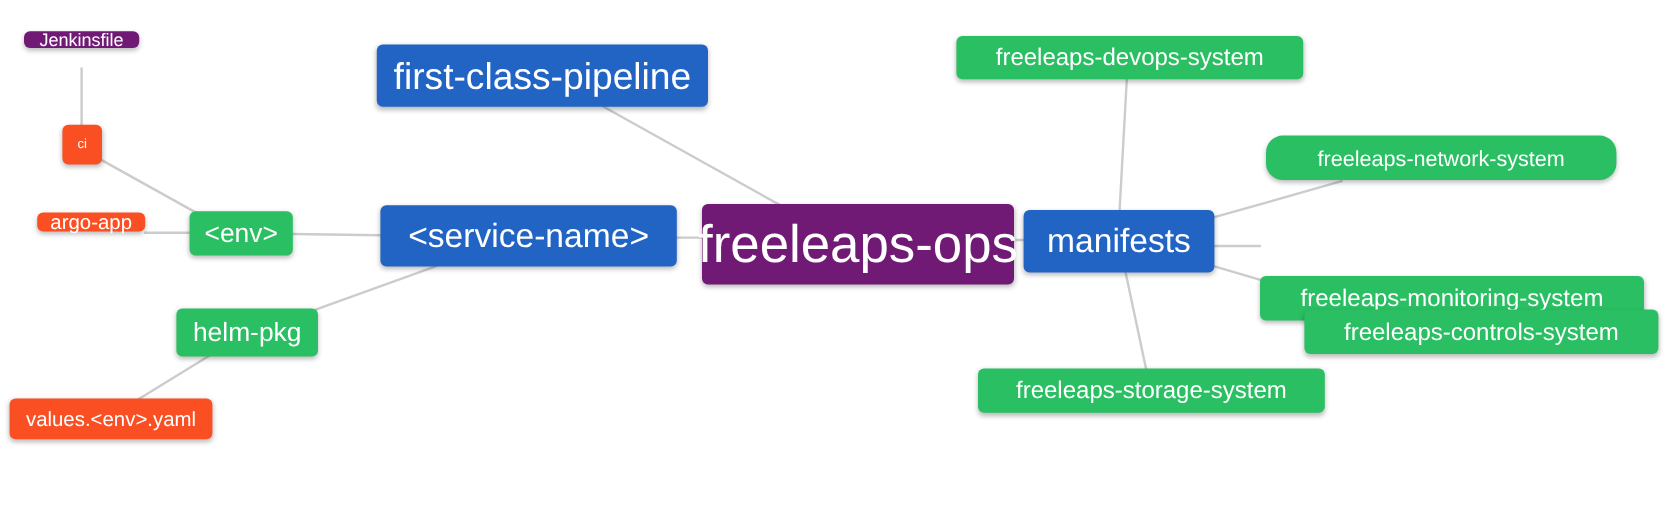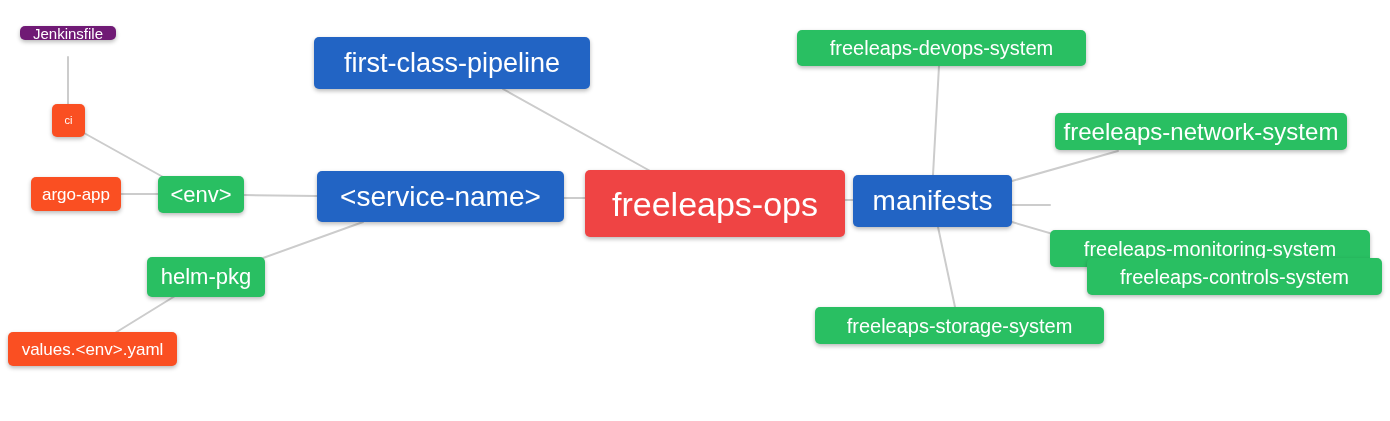--- a/index.html
+++ b/index.html
@@ -49,28 +49,28 @@
       <line x1="503" y1="89" x2="652" y2="172" stroke="#cccccc" stroke-width="2" stroke-linecap="round"></line>
       <line x1="564" y1="198" x2="585" y2="198" stroke="#cccccc" stroke-width="2" stroke-linecap="round"></line>
       <line x1="843" y1="200" x2="855" y2="200" stroke="#cccccc" stroke-width="2" stroke-linecap="round"></line>
       <line x1="933" y1="175" x2="939" y2="66" stroke="#cccccc" stroke-width="2" stroke-linecap="round"></line>
       <line x1="1012" y1="181" x2="1118" y2="151" stroke="#cccccc" stroke-width="2" stroke-linecap="round"></line>
       <line x1="1012" y1="205" x2="1050" y2="205" stroke="#cccccc" stroke-width="2" stroke-linecap="round"></line>
       <line x1="1012" y1="222" x2="1135" y2="258" stroke="#cccccc" stroke-width="2" stroke-linecap="round"></line>
       <line x1="938" y1="227" x2="955" y2="307" stroke="#cccccc" stroke-width="2" stroke-linecap="round"></line>
     </svg>
 
-<div class="node" style="left: 585px; top: 170px; width: 260px; height: 67px; font-size: 34px; background: #ef4444; text-align: right;">freeleaps-ops</div>
-    <div class="node" style="left: 314px; top: 37px; width: 276px; height: 52px; font-size: 27px; background: rgb(34, 100, 196);">first-class-pipeline</div>
+<div class="node" style="left: 585px; top: 170px; width: 260px; height: 67px; font-size: 44px; background: #701a75; text-align: right;">freeleaps-ops</div>
+    <div class="node" style="left: 314px; top: 37px; width: 276px; height: 52px; font-size: 31px; background: rgb(34, 100, 196);">first-class-pipeline</div>
     <div class="node" style="left: 317px; top: 171px; width: 247px; height: 51px; font-size: 28px; background: rgb(34, 100, 196);">&lt;service-name&gt;</div>
     <div class="node" style="left: 853px; top: 175px; width: 159px; height: 52px; font-size: 28px; background: rgb(34, 100, 196);">manifests</div>
     <div class="node" style="left: 158px; top: 176px; width: 86px; height: 37px; font-size: 22px; background: rgb(41, 191, 98);">&lt;env&gt;</div>
     <div class="node" style="left: 147px; top: 257px; width: 118px; height: 40px; font-size: 22px; background: rgb(41, 191, 98);">helm-pkg</div>
-    <div class="node" style="left: 31px; top: 177px; width: 90px; height: 34px; font-size: 17px; background: rgb(250, 79, 34);">argo-app</div>
+    <div class="node" style="left: 31px; top: 177px; width: 90px; height: 16px; font-size: 17px; background: rgb(250, 79, 34);">argo-app</div>
     <div class="node" style="left: 52px; top: 104px; width: 33px; height: 33px; font-size: 11px; background: rgb(250, 79, 34);">ci</div>
     <div class="node" style="left: 20px; top: 26px; width: 96px; height: 14px; font-size: 15px; background: #701a75;">Jenkinsfile</div>
     <div class="node" style="left: 8px; top: 332px; width: 169px; height: 34px; font-size: 17px; background: rgb(250, 79, 34);">values.&lt;env&gt;.yaml</div>
     <div class="node" style="left: 797px; top: 30px; width: 289px; height: 36px; font-size: 20px; background: rgb(41, 191, 98);">freeleaps-devops-system</div>
-    <div class="node" style="left: 1055px; top: 113px; width: 292px; height: 37px; font-size: 24px; background: rgb(41, 191, 98);">freeleaps-network-system</div>
+    <div class="node" style="left: 1055px; top: 113px; width: 292px; height: 37px; font-size: 18px; background: rgb(41, 191, 98); border-radius: 14px;">freeleaps-network-system</div>
     <div class="node" style="left: 1050px; top: 186px; width: 320px; height: 37px; font-size: 20px; background: rgb(41, 191, 98); margin-top: 44px;">freeleaps-monitoring-system</div>
     <div class="node" style="left: 1060px; top: 258px; width: 295px; height: 37px; font-size: 20px; background: rgb(41, 191, 98); margin-left: 27px;">freeleaps-controls-system</div>
     <div class="node" style="left: 815px; top: 307px; width: 289px; height: 37px; font-size: 20px; background: rgb(41, 191, 98);">freeleaps-storage-system</div>
   </div>
 
 </body></html>

